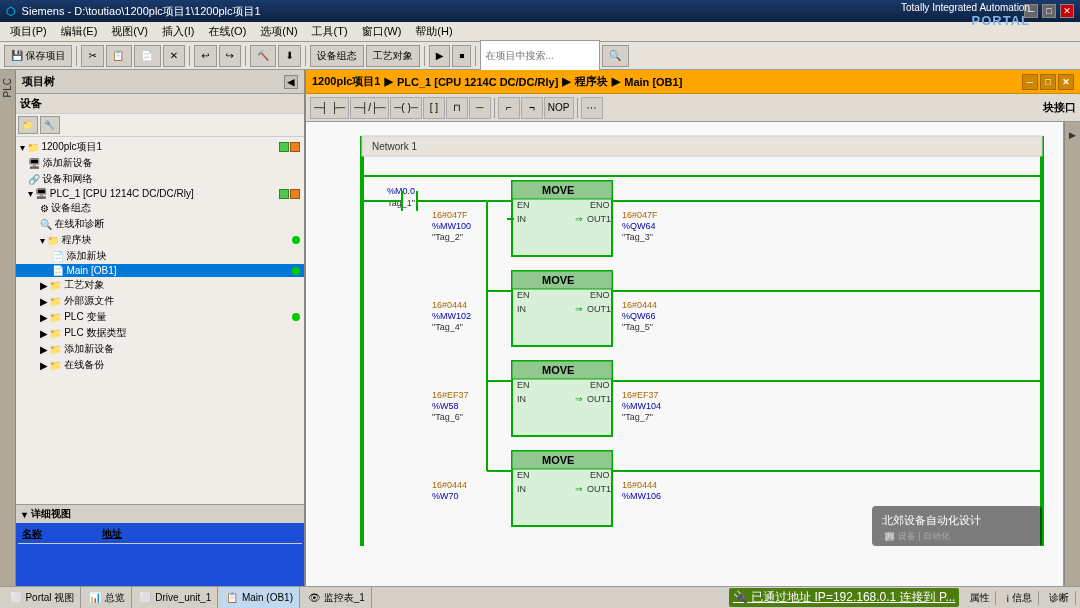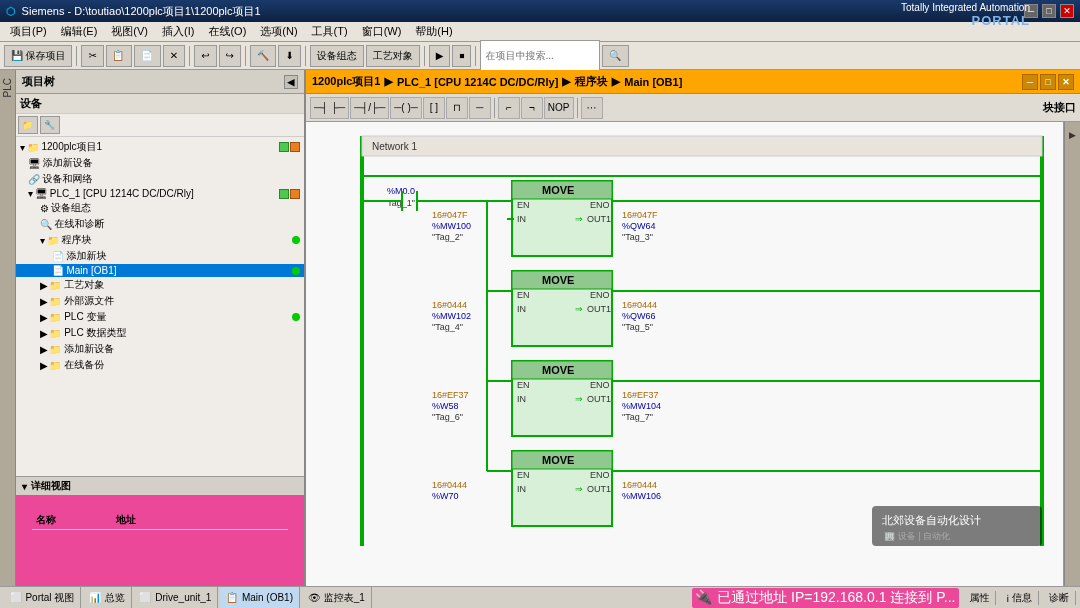--- a/index.html
+++ b/index.html
@@ -127,21 +127,21 @@
     .tree-item.selected { background: #0078d7; color: white; }
     .tree-indent-1 { padding-left: 12px; }
     .tree-indent-2 { padding-left: 24px; }
     .tree-indent-3 { padding-left: 36px; }
     .tree-check-pair { display: flex; gap: 1px; margin-left: auto; }
     .tree-check-g { width: 10px; height: 10px; background: #50c850; border: 1px solid #288828; display: inline-block; }
     .tree-check-o { width: 10px; height: 10px; background: #e88020; border: 1px solid #a05010; display: inline-block; }
 
     .tree-detail { border-top: 1px solid #999; }
     .tree-detail-header { background: #d4d0c8; padding: 2px 6px; font-size: 10px; font-weight: bold; display: flex; align-items: center; gap: 4px; }
-    .tree-detail-content { background: #ec4899; padding: 16px; }
+    .tree-detail-content { background: #1d4ed8; padding: 2px; text-decoration: underline; }
     .detail-cols { display: flex; padding: 2px 4px; font-size: 10px; gap: 60px; font-weight: bold; border-bottom: 1px solid #ccc; }
 
     
     .right-panel {
       display: flex;
       flex-direction: column;
       flex: 1;
     }
 
     
@@ -230,21 +230,21 @@
     .status-item {
       padding: 0 6px;
       border-right: 1px solid #999;
       height: 100%;
       display: flex;
       align-items: center;
       gap: 3px;
       cursor: pointer;
     }
     .status-right { margin-left: auto; display: flex; align-items: center; gap: 4px; }
-    .status-connection { background: #ec4899; color: white; padding: 1px 4px; font-size: 14px; border-radius: 2px; }
+    .status-connection { background: #4d7c0f; color: white; padding: 1px 4px; font-size: 12px; border-radius: 2px; text-decoration: underline; }
 
     
     .ladder-svg { display: block; }
 
     .dot-green { width: 8px; height: 8px; background: #00cc00; border-radius: 50%; display: inline-block; }
   </style>
 </head>
 <body>
 
 <div class="title-bar">

